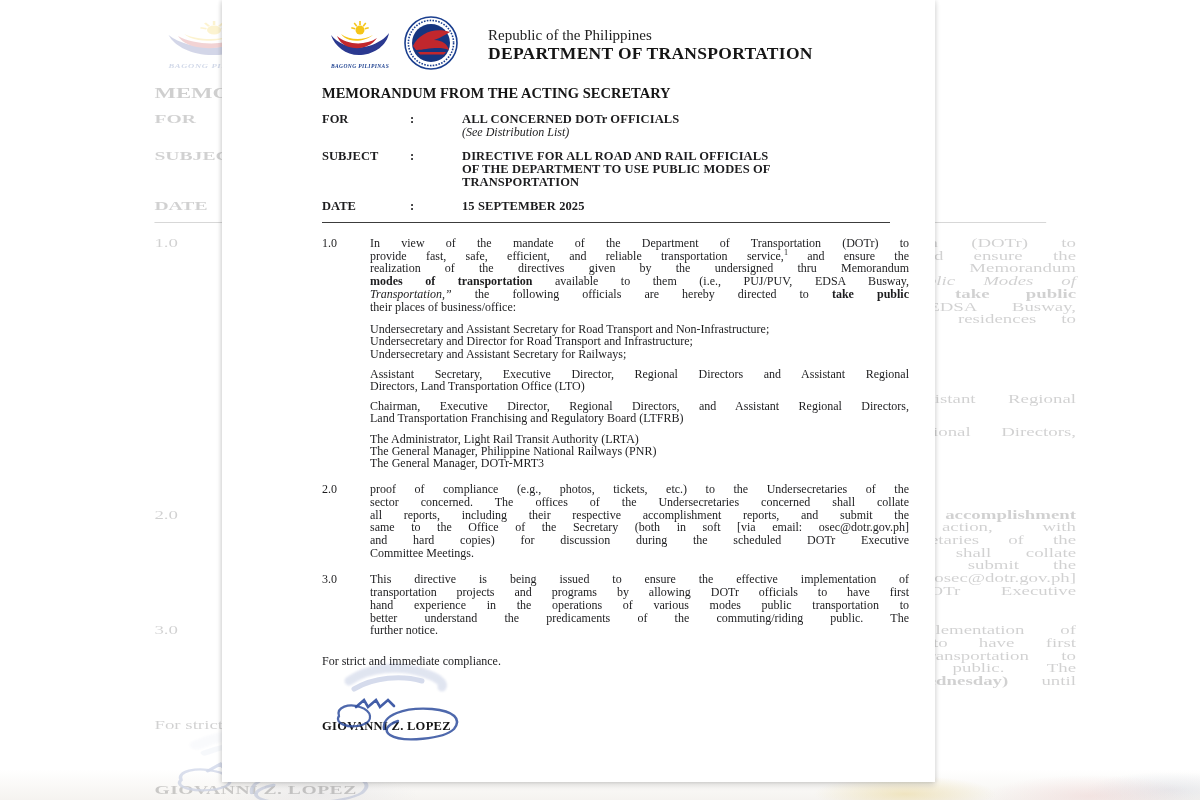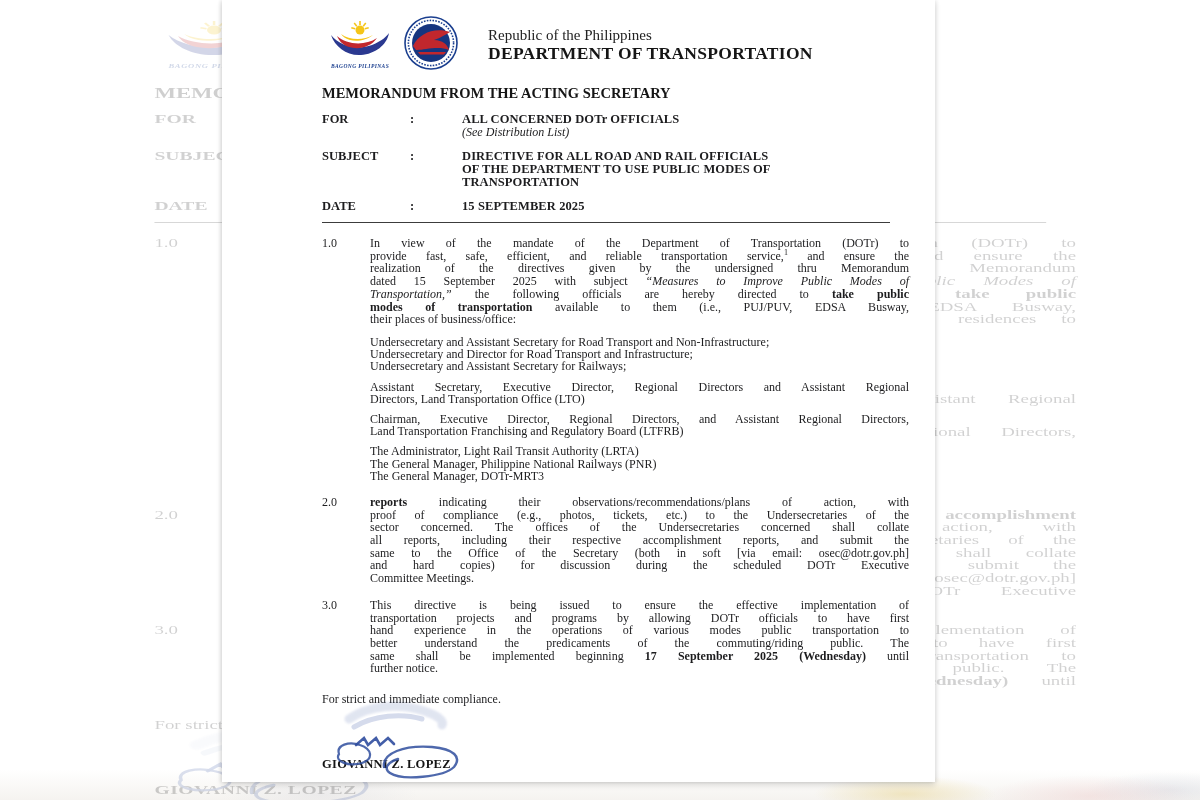--- a/index.html
+++ b/index.html
@@ -275,23 +275,22 @@
     </div>
 
     <hr class="rule">
 
     <div class="para">
       <div class="p-num">1.0</div>
       <div class="p-text">
             <div class="line stretch"><span>In view of the mandate of the Department of Transportation (DOTr) to</span></div>
             <div class="line stretch"><span>provide fast, safe, efficient, and reliable transportation service,</span><sup>1</sup><span> and ensure the</span></div>
             <div class="line stretch"><span>realization of the directives given by the undersigned thru Memorandum</span></div>
-            <div class="line stretch"><span>dated 15 September 2025 with subject </span><i>“Measures to Improve Public Modes of</i></div>
+            <div class="line stretch"><b>modes of transportation</b><span> available to them (i.e., PUJ/PUV, EDSA Busway,</span></div>
             <div class="line stretch"><i>Transportation,”</i><span> the following officials are hereby directed to </span><b>take public</b></div>
-            <div class="line stretch"><b>modes of transportation</b><span> available to them (i.e., PUJ/PUV, EDSA Busway,</span></div>
             <div class="line"><span>their places of business/office:</span></div>
           </div>
     </div>
 
     <div class="officials">
           <div class="off-group">
             <div class="off-line">Undersecretary and Assistant Secretary for Road Transport and Non-Infrastructure;</div>
             <div class="off-line">Undersecretary and Director for Road Transport and Infrastructure;</div>
             <div class="off-line">Undersecretary and Assistant Secretary for Railways;</div>
           </div>
@@ -306,38 +305,36 @@
           <div class="off-group">
             <div class="off-line">The Administrator, Light Rail Transit Authority (LRTA)</div>
             <div class="off-line">The General Manager, Philippine National Railways (PNR)</div>
             <div class="off-line">The General Manager, DOTr-MRT3</div>
           </div>
         </div>
 
     <div class="para">
       <div class="p-num">2.0</div>
       <div class="p-text">
-            <div class="line stretch"><b>reports</b><span> indicating their observations/recommendations/plans of action, with</span></div>
             <div class="line stretch"><span>proof of compliance (e.g., photos, tickets, etc.) to the Undersecretaries of the</span></div>
             <div class="line stretch"><span>sector concerned. The offices of the Undersecretaries concerned shall collate</span></div>
             <div class="line stretch"><span>all reports, including their respective accomplishment reports, and submit the</span></div>
             <div class="line stretch"><span>same to the Office of the Secretary (both in soft [via email: osec@dotr.gov.ph]</span></div>
             <div class="line stretch"><span>and hard copies) for discussion during the scheduled DOTr Executive</span></div>
             <div class="line"><span>Committee Meetings.</span></div>
           </div>
     </div>
 
     <div class="para">
       <div class="p-num">3.0</div>
       <div class="p-text">
             <div class="line stretch"><span>This directive is being issued to ensure the effective implementation of</span></div>
             <div class="line stretch"><span>transportation projects and programs by allowing DOTr officials to have first</span></div>
             <div class="line stretch"><span>hand experience in the operations of various modes public transportation to</span></div>
             <div class="line stretch"><span>better understand the predicaments of the commuting/riding public. The</span></div>
-            <div class="line stretch"><span>same shall be implemented beginning </span><b>17 September 2025 (Wednesday)</b><span> until</span></div>
             <div class="line"><span>further notice.</span></div>
           </div>
     </div>
 
     <div class="closing">For strict and immediate compliance.</div>
 
     <div class="sig-block">
       <div class="sig-name">GIOVANNI Z. LOPEZ</div>
       <svg class="sig-svg" width="240" height="95" viewBox="0 0 240 95">
         <g fill="none" stroke="#2f4d9e" stroke-linecap="round">

